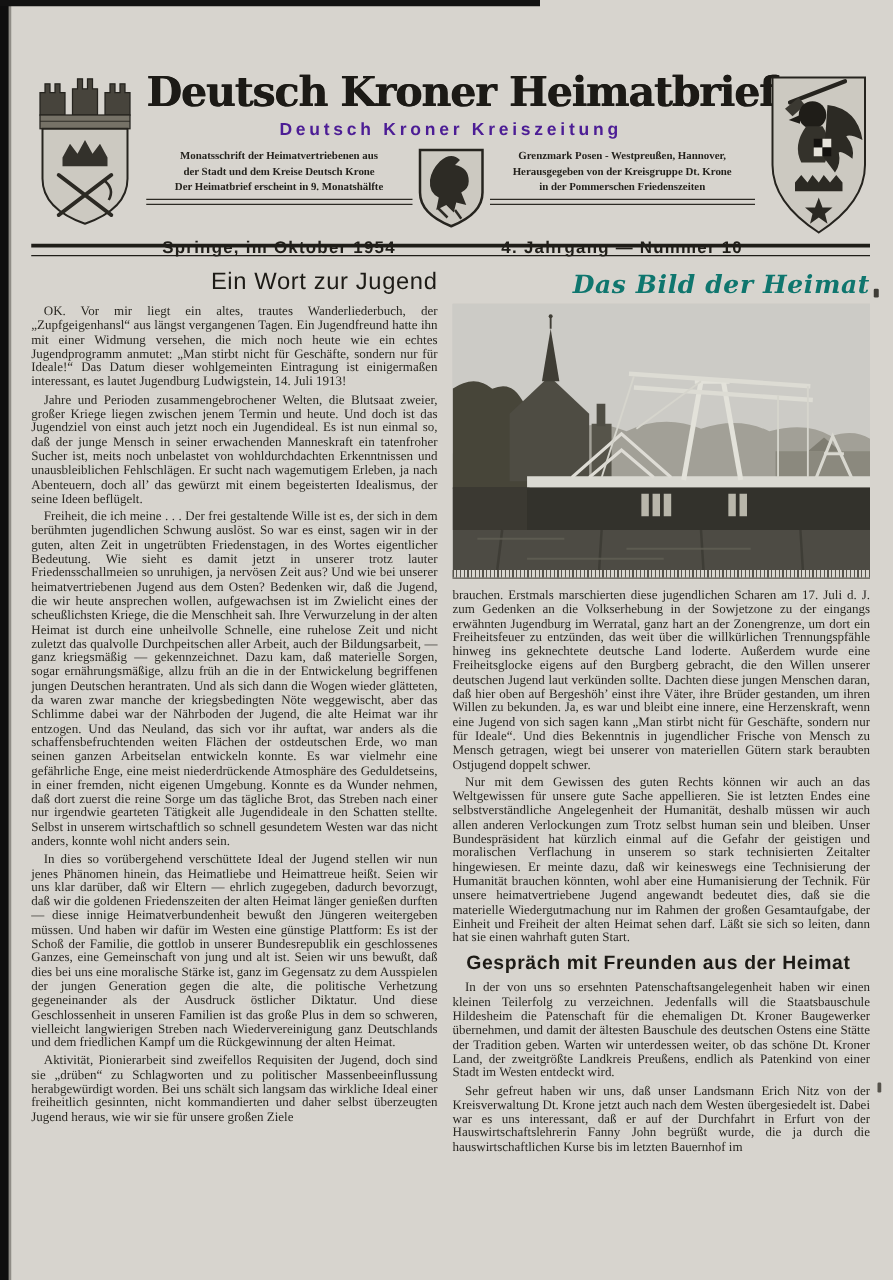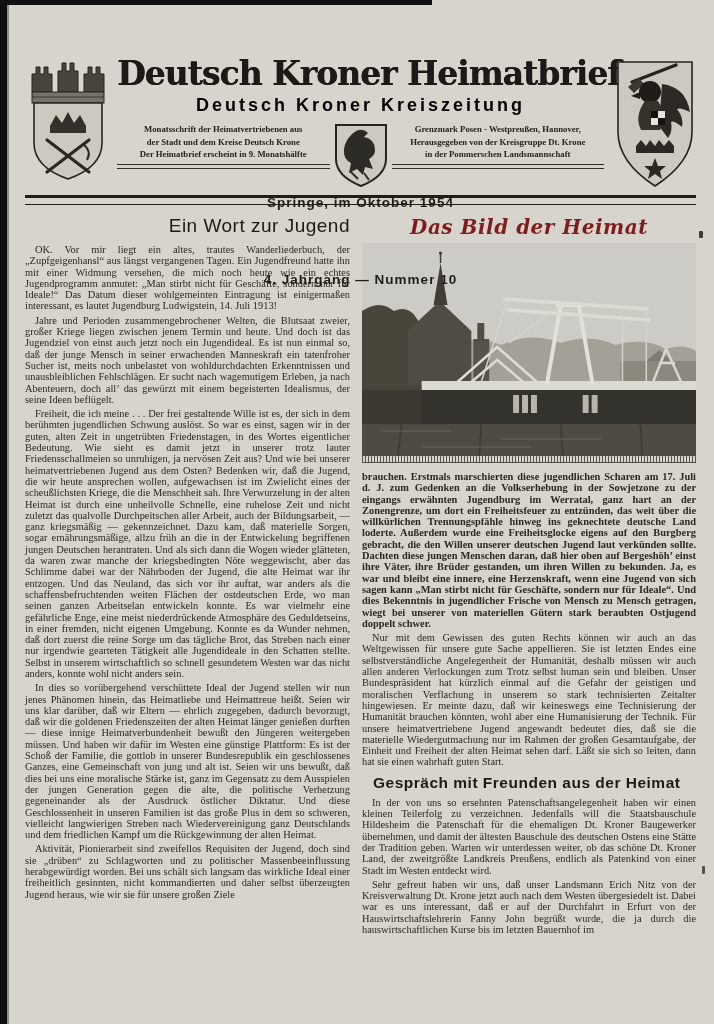--- a/index.html
+++ b/index.html
@@ -23,54 +23,54 @@
   .crest{position:absolute;top:0;}
   .crest-left{left:0;top:4px;}
   .crest-right{right:-2px;top:-2px;}
   .mast-center{margin:0 92px;text-align:center;}
   .mast-title{
     font-family:"DejaVu Serif", serif;font-weight:bold;font-size:33px;line-height:36px;
     letter-spacing:-1px;white-space:nowrap;color:#1c1a16;
     text-shadow:0.4px 0 0 #1c1a16;
   }
   .mast-subtitle{
-    font-family:"Liberation Sans", sans-serif;font-weight:bold;font-size:18px;
-    letter-spacing:3px;margin-top:3px;color:#000000;
+    font-family:"Liberation Sans", sans-serif;font-weight:bold;font-size:14px;
+    letter-spacing:3px;margin-top:3px;color:#4c1d95;
   }
   .mast-mid{display:flex;align-items:flex-start;margin-top:7px;}
   .mast-info{flex:1;font-family:Liberation Serif, serif;font-weight:bold;font-size:8.7px;line-height:12.5px;color:#25231e;}
   .mast-info .double-rule{margin-top:3px;}
   .double-rule{height:3px;border-top:1.3px solid #2c2a24;border-bottom:1px solid #2c2a24;}
   .mast-shield-wrap{width:62px;flex:0 0 62px;display:flex;justify-content:center;}
   .mast-shield-wrap svg{margin-top:-2px;}
   .mast-dateline{
     display:flex;margin-top:6px;font-family:"Liberation Sans", sans-serif;
-    font-weight:bold;font-size:13.5px;letter-spacing:1px;color:#201e19;flex-direction:column;
+    font-weight:bold;font-size:13.5px;letter-spacing:1px;color:#201e19;
   }
   .mast-dateline .dl{flex:1;text-align:center;}
   .mast-dateline .dl-spacer{width:62px;flex:0 0 62px;}
   .main-rule{margin-top:7px;height:6px;border-top:3px solid #1f1d18;border-bottom:1.5px solid #1f1d18;}
 
   
   .columns{display:flex;gap:12px;margin-top:11px;}
   .col-left{width:325px;flex:0 0 325px;}
   .col-right{width:334px;flex:0 0 334px;}
   .headline-main{
     text-align:right;font-family:"Liberation Sans", sans-serif;font-weight:normal;
     font-size:19px;line-height:20px;letter-spacing:0.5px;color:#1d1b16;margin-bottom:8px;
   }
   .bodytext p{
     margin:0 0 3px 0;font-size:10.4px;line-height:11.3px;text-align:justify;
     text-indent:10px;color:#2a2822;
   }
-  .bodytext p.noindent{text-indent:0;font-weight:bold;}
+  .bodytext p.noindent{text-indent:0;}
 
   .headline-script{
-    text-align:center;font-family:"DejaVu Serif", serif;font-style:italic;font-weight:bold;
-    font-size:20px;line-height:22px;color:#7f1d1d;margin-bottom:5px;letter-spacing:0.5px;
+    text-align:right;font-family:"DejaVu Serif", serif;font-style:italic;font-weight:bold;
+    font-size:20px;line-height:22px;color:#0f766e;margin-bottom:5px;letter-spacing:0.5px;
   }
   .photo-frame{width:334px;height:213px;overflow:hidden;background:#c9c8c2;}
   .caption-row{
     display:flex;justify-content:space-between;
     font-family:"Liberation Sans", sans-serif;font-size:8.5px;color:#3a382f;
     margin:3px 1px 3px 1px;
   }
   .hatch-rule{
     height:6px;margin-bottom:8px;
     background:repeating-linear-gradient(90deg,#55524a 0,#55524a 1px,transparent 1px,transparent 3px);
@@ -146,21 +146,21 @@
             <path d="M3 4 h50 v34 q0 17 -25 27 q-25 -10 -25 -27 z" fill="#ccc9c1" stroke="#26241f" stroke-width="2"></path>
             <path d="M19 13 q9 -8 16 -1 l-4 4 q11 2 11 13 q0 6 -6 9 l4 10 -8 -2 -2 8 -6 -6 -8 4 2 -10 q-8 -4 -7 -14 q1 -8 8 -15 z" fill="#2d2b25"></path>
             <line x1="17" y1="50" x2="25" y2="58" stroke="#2d2b25" stroke-width="2"></line>
             <line x1="31" y1="52" x2="36" y2="59" stroke="#2d2b25" stroke-width="2"></line>
           </svg>
         </div>
 
         <div class="mast-info">
           <div>Grenzmark Posen - Westpreußen, Hannover,</div>
           <div>Herausgegeben von der Kreisgruppe Dt. Krone</div>
-          <div>in der Pommerschen Landsmannschaft</div>
+          <div>in der Pommerschen Friedenszeiten</div>
           <div class="double-rule"></div>
         </div>
       </div>
 
       <div class="mast-dateline">
         <div class="dl">Springe, im Oktober 1954</div>
         <div class="dl-spacer"></div>
         <div class="dl">4. Jahrgang — Nummer 10</div>
       </div>
     </div>

